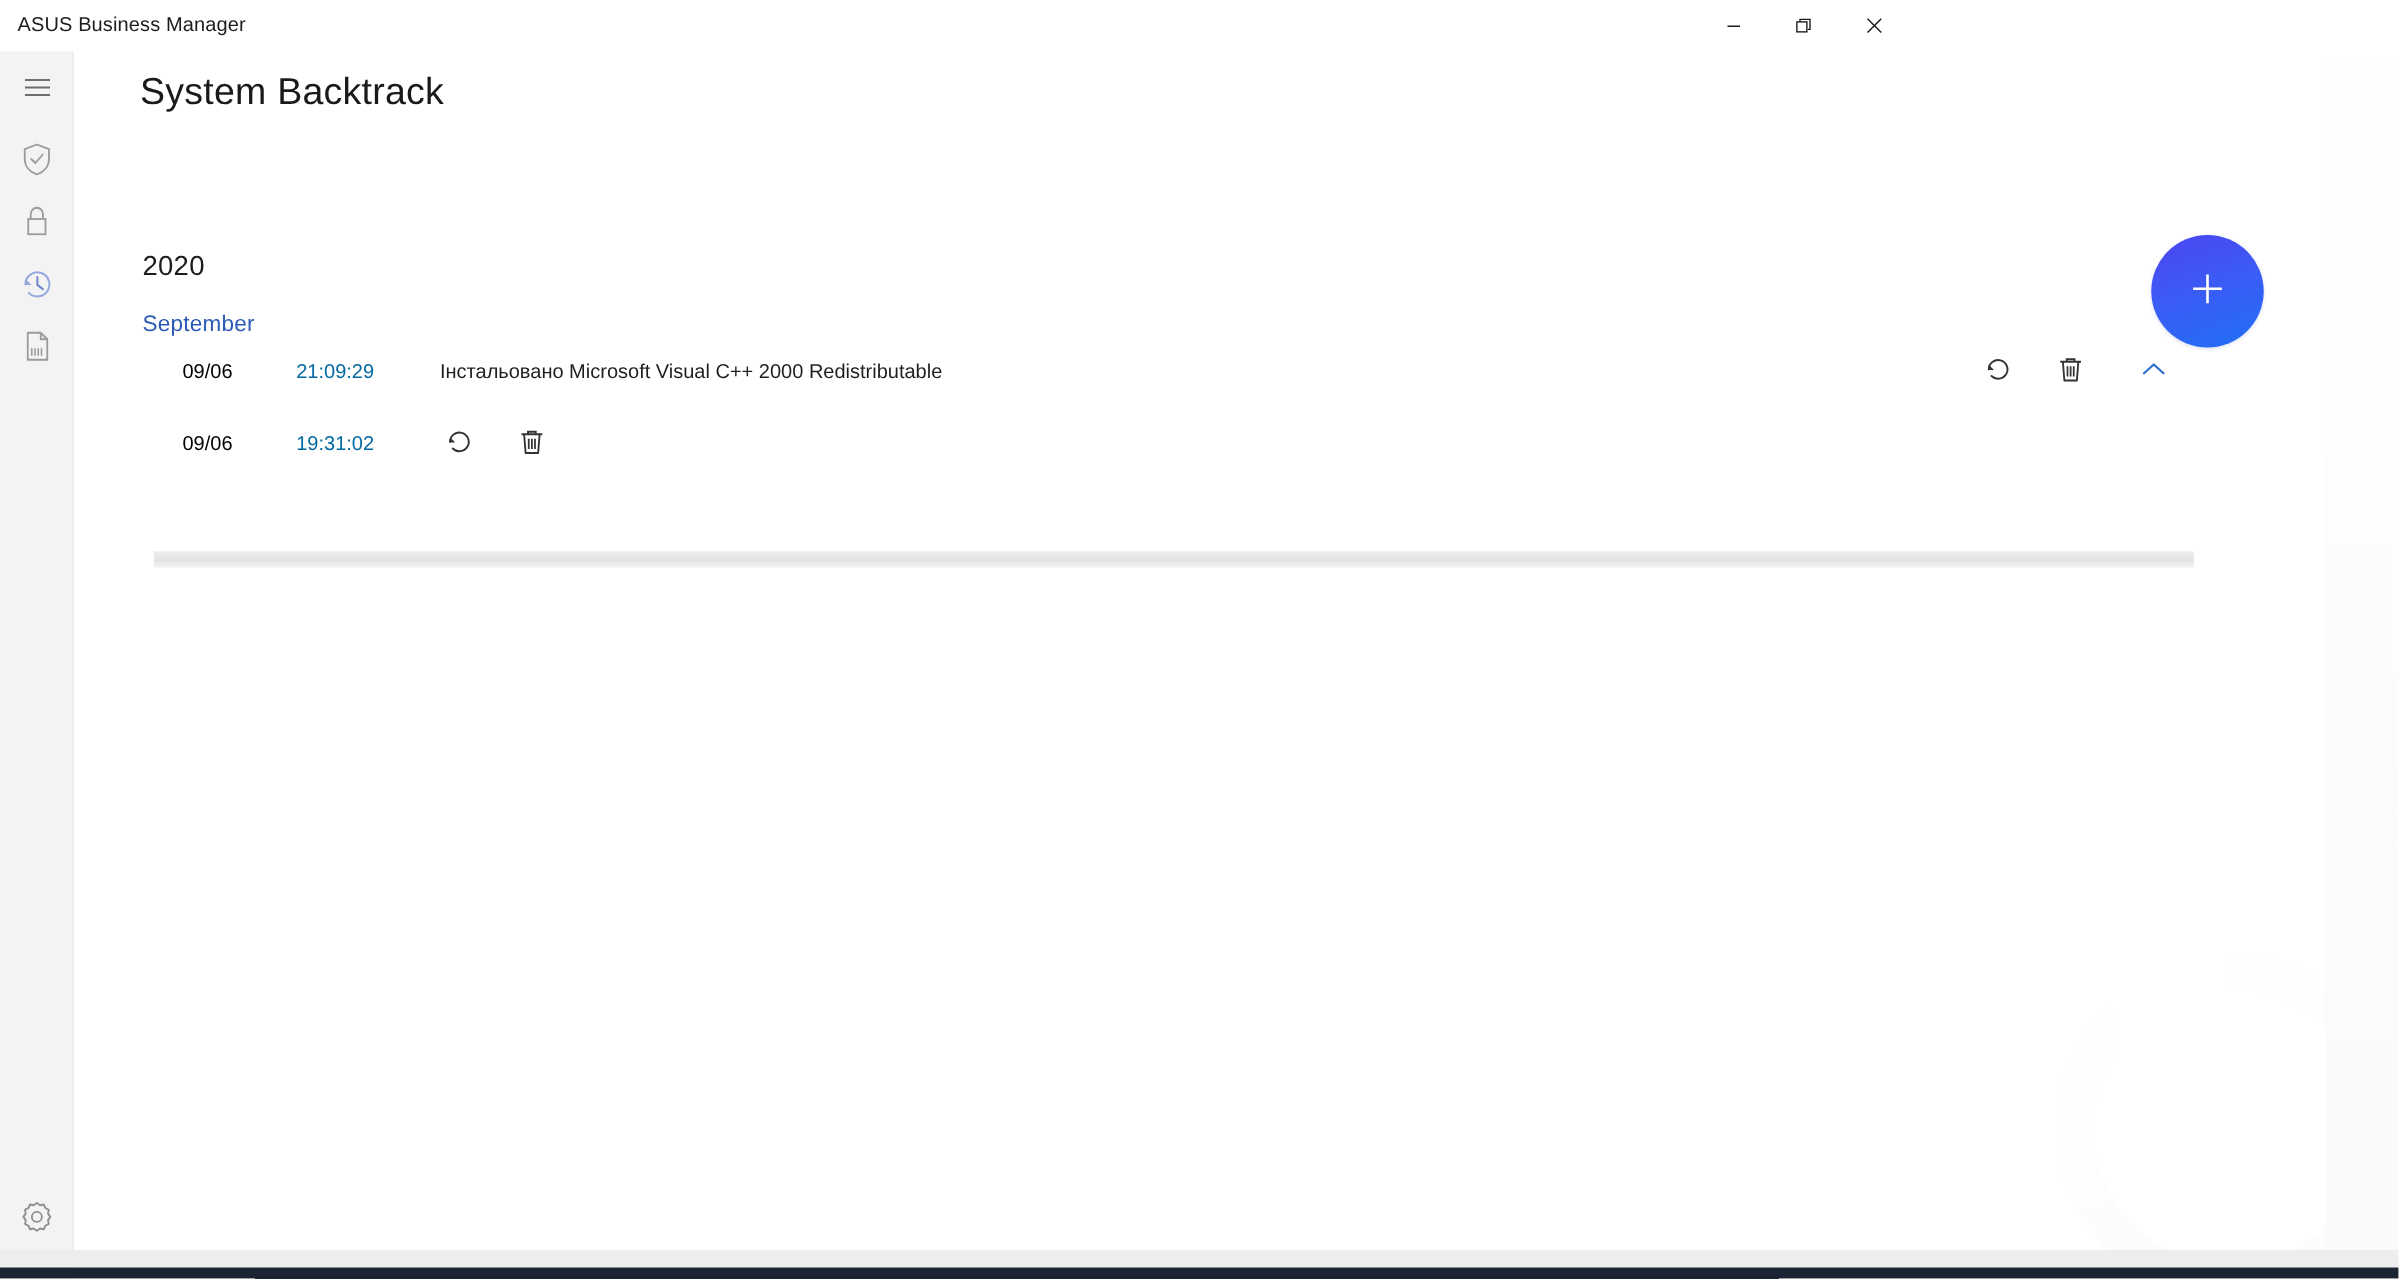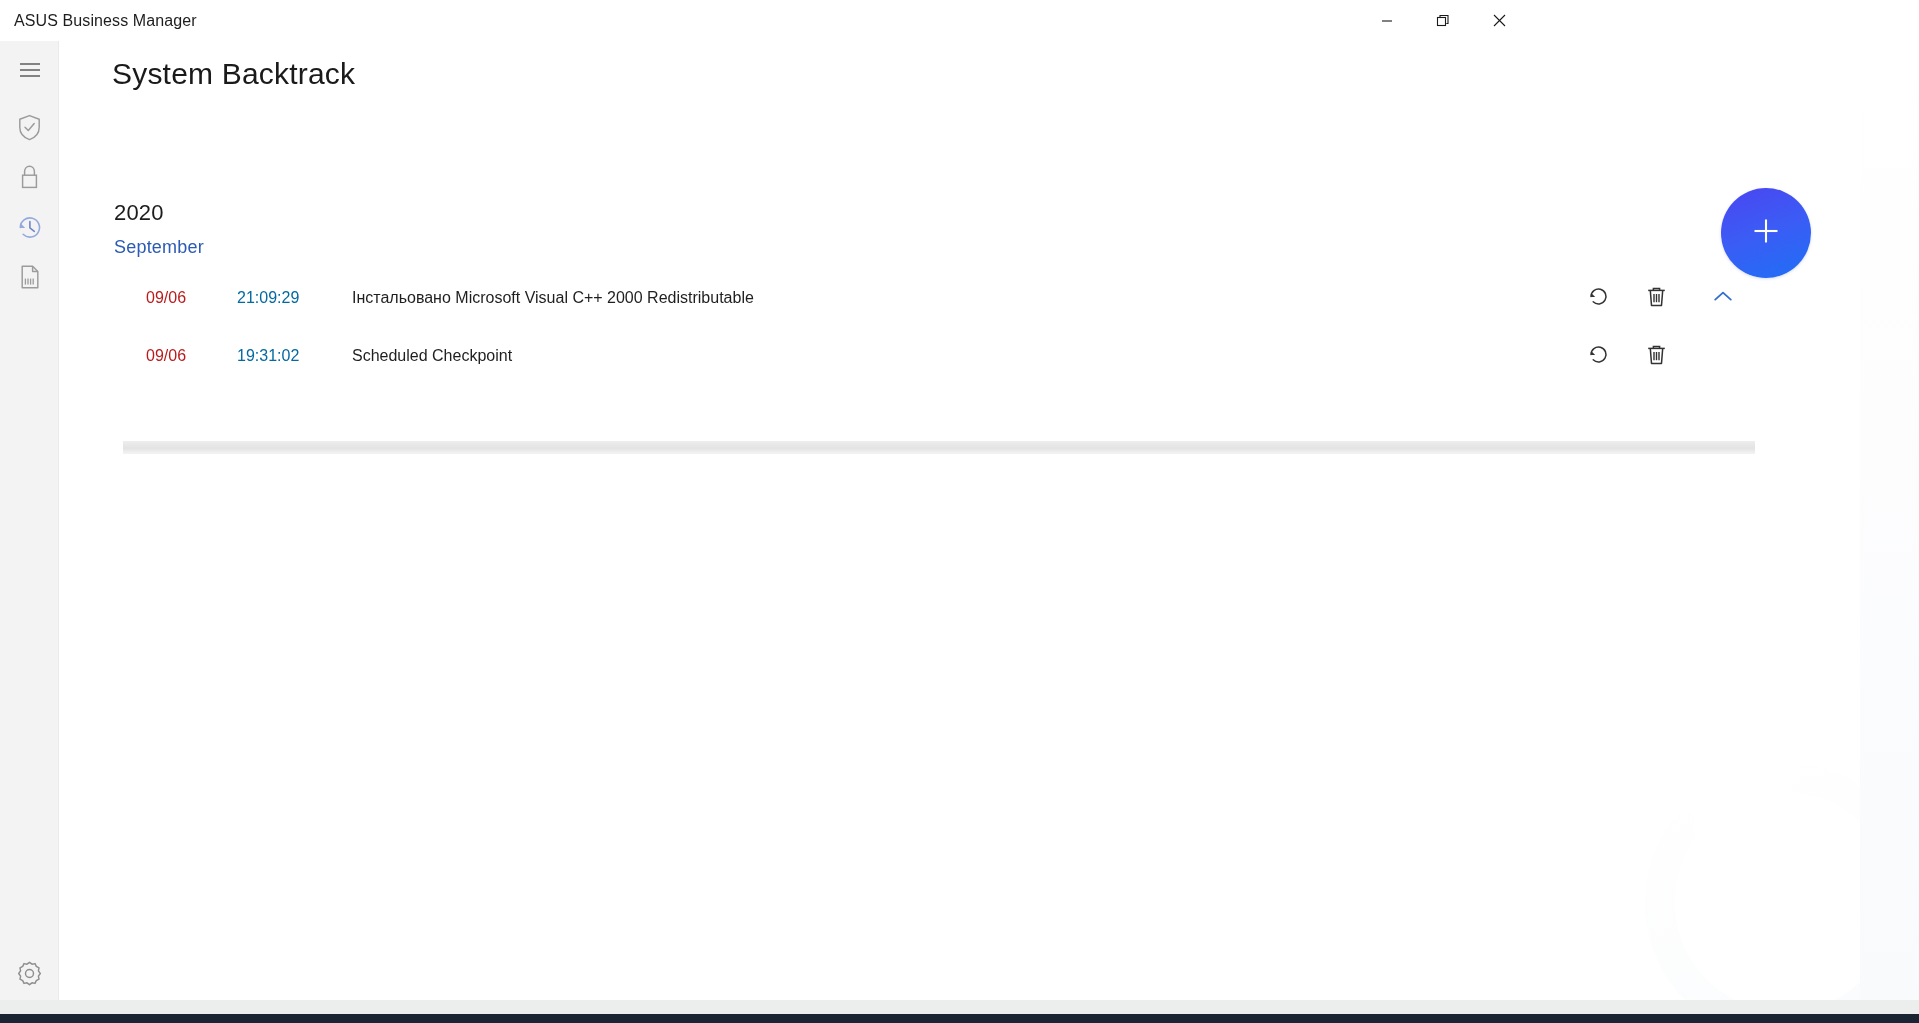--- a/index.html
+++ b/index.html
@@ -101,21 +101,21 @@
     position: absolute;
     left: 55px;
     top: 159px;
     font-size: 22px;
     color: #1c1c1c;
     letter-spacing: 0.2px;
   }
   .month-label {
     position: absolute;
     left: 55px;
-    top: 196px;
+    top: 208px;
     font-size: 18px;
     color: #2b5bb5;
     letter-spacing: 0.2px;
     cursor: default;
   }
 
   
   .rp-list {
     position: absolute;
     left: 64px;
@@ -126,21 +126,21 @@
     position: relative;
     height: 58px;
     display: flex;
     align-items: center;
     background: #ffffff;
   }
   .rp-date {
     width: 114px;
     padding-left: 23px;
     font-size: 16px;
-    color: #b91c1c;
+    color: #000000;
     white-space: nowrap;
   }
   .rp-time {
     width: 115px;
     font-size: 16px;
     color: #0369a1;
     white-space: nowrap;
   }
   .rp-desc {
     flex: 1;
@@ -379,21 +379,20 @@
                 <path d="M2.2 9.6 L10 2.6 L17.8 9.6" fill="none" stroke="#2f6fd0" stroke-width="1.8" stroke-linecap="round" stroke-linejoin="round"></path>
               </svg>
             </span>
           </div>
         </div>
       </div>
 
       <div class="rp-row">
         <div class="rp-date">09/06</div>
         <div class="rp-time">19:31:02</div>
-        <div class="rp-desc">Scheduled Checkpoint</div>
         <div class="rp-actions">
           <div class="icon-btn">
             <span>
               <svg width="23" height="23" viewBox="0 0 23 23">
                 <path d="M4.0 11.5 A7.5 7.5 0 1 1 6.2 16.8" fill="none" stroke="#333333" stroke-width="1.5" stroke-linecap="round"></path>
                 <path d="M4.0 7.7 L4.0 11.9 L8.2 11.9 Z" fill="#333333"></path>
               </svg>
             </span>
           </div>
           <div class="icon-btn">

